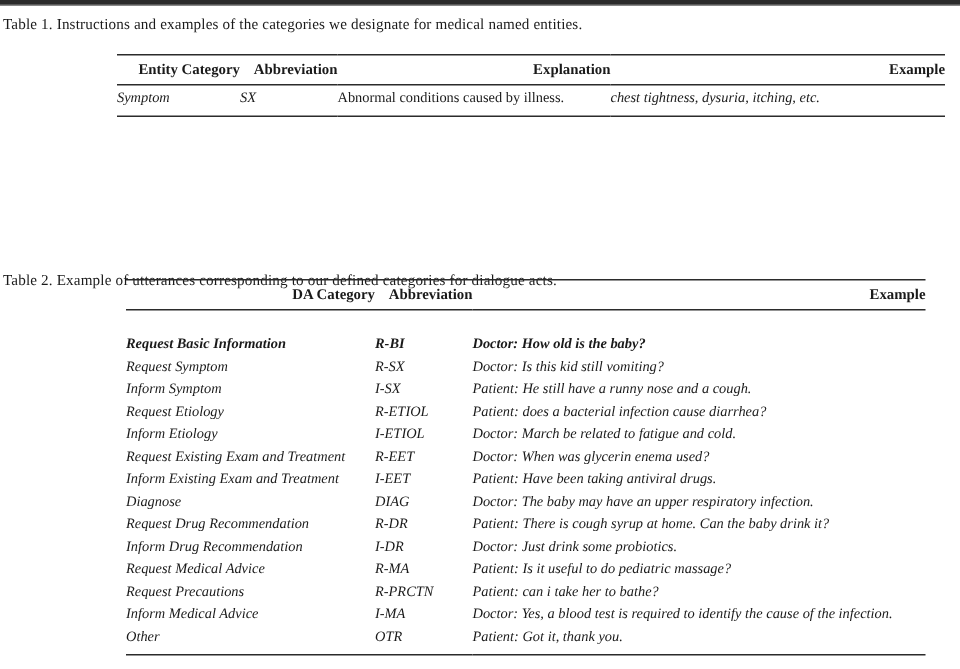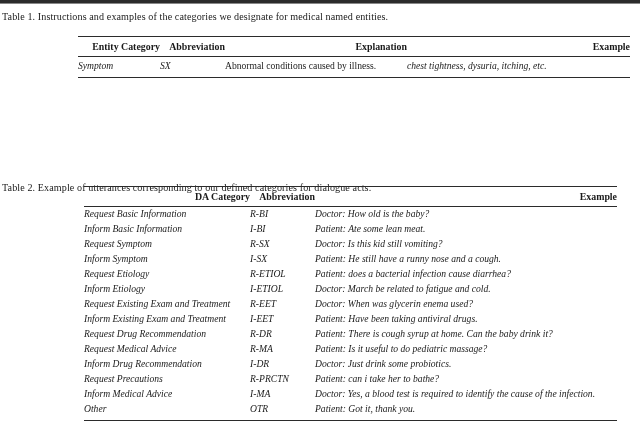--- a/index.html
+++ b/index.html
@@ -79,21 +79,21 @@
   #table-1 .c-cat { width: 82px; }
   #table-1 .c-abbr { width: 65px; }
   #table-1 .c-expl { width: 182px; }
   #table-1 .c-ex { width: auto; }
 
   
   #table-2 .c2-cat { width: 166px; }
   #table-2 .c2-abbr { width: 65px; }
   #table-2 .c2-ex { width: auto; }
   #table-2 tbody td { line-height: 13.4px; }
-  #table-2 tbody tr:first-child td { padding-top: 0; }
+  #table-2 tbody tr:first-child td { padding-top: 16px; font-weight: bold; }
 </style>
 </head>
 <body>
 
 <div class="page-top-rule"></div>
 
 <div class="caption" id="caption-table-1">Table 1. Instructions and examples of the categories we designate for medical named entities.</div>
 
 <div class="table-block" id="table-1">
   <table class="paper-table">
@@ -138,25 +138,20 @@
         <th>Example</th>
       </tr>
     </thead>
     <tbody id="table-2-body">
         <tr>
           <td class="col-category">Request Basic Information</td>
           <td class="col-abbreviation">R-BI</td>
           <td class="col-example">Doctor: How old is the baby?</td>
         </tr>
         <tr>
-          <td class="col-category">Inform Basic Information</td>
-          <td class="col-abbreviation">I-BI</td>
-          <td class="col-example">Patient: Ate some lean meat.</td>
-        </tr>
-        <tr>
           <td class="col-category">Request Symptom</td>
           <td class="col-abbreviation">R-SX</td>
           <td class="col-example">Doctor: Is this kid still vomiting?</td>
         </tr>
         <tr>
           <td class="col-category">Inform Symptom</td>
           <td class="col-abbreviation">I-SX</td>
           <td class="col-example">Patient: He still have a runny nose and a cough.</td>
         </tr>
         <tr>
@@ -173,35 +168,40 @@
           <td class="col-category">Request Existing Exam and Treatment</td>
           <td class="col-abbreviation">R-EET</td>
           <td class="col-example">Doctor: When was glycerin enema used?</td>
         </tr>
         <tr>
           <td class="col-category">Inform Existing Exam and Treatment</td>
           <td class="col-abbreviation">I-EET</td>
           <td class="col-example">Patient: Have been taking antiviral drugs.</td>
         </tr>
         <tr>
+          <td class="col-category">Diagnose</td>
+          <td class="col-abbreviation">DIAG</td>
+          <td class="col-example">Doctor: The baby may have an upper respiratory infection.</td>
+        </tr>
+        <tr>
           <td class="col-category">Request Drug Recommendation</td>
           <td class="col-abbreviation">R-DR</td>
           <td class="col-example">Patient: There is cough syrup at home. Can the baby drink it?</td>
         </tr>
         <tr>
+          <td class="col-category">Inform Drug Recommendation</td>
+          <td class="col-abbreviation">I-DR</td>
+          <td class="col-example">Doctor: Just drink some probiotics.</td>
+        </tr>
+        <tr>
           <td class="col-category">Request Medical Advice</td>
           <td class="col-abbreviation">R-MA</td>
           <td class="col-example">Patient: Is it useful to do pediatric massage?</td>
         </tr>
         <tr>
-          <td class="col-category">Inform Drug Recommendation</td>
-          <td class="col-abbreviation">I-DR</td>
-          <td class="col-example">Doctor: Just drink some probiotics.</td>
-        </tr>
-        <tr>
           <td class="col-category">Request Precautions</td>
           <td class="col-abbreviation">R-PRCTN</td>
           <td class="col-example">Patient: can i take her to bathe?</td>
         </tr>
         <tr>
           <td class="col-category">Inform Medical Advice</td>
           <td class="col-abbreviation">I-MA</td>
           <td class="col-example">Doctor: Yes, a blood test is required to identify the cause of the infection.</td>
         </tr>
         <tr>

